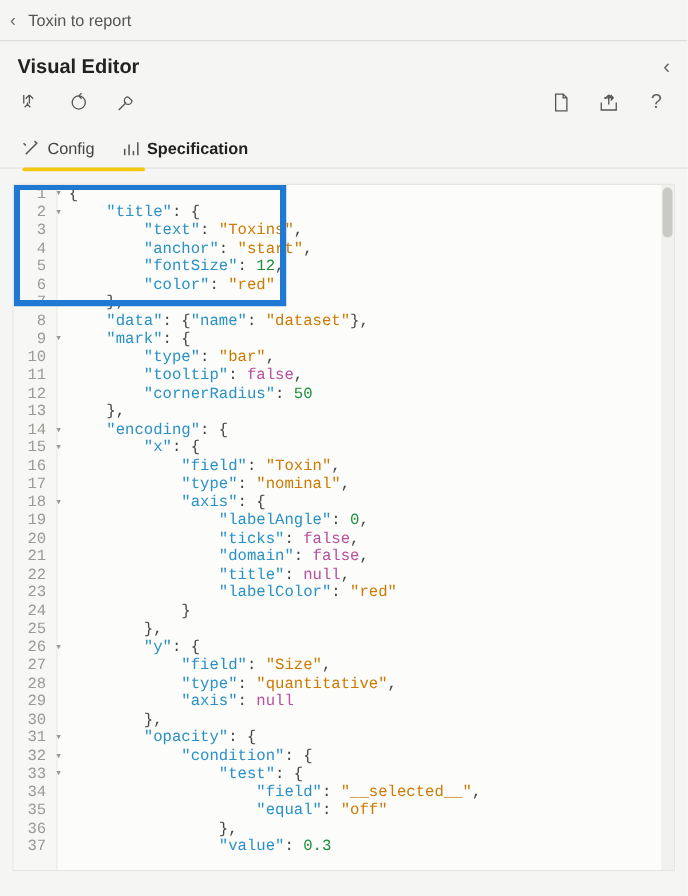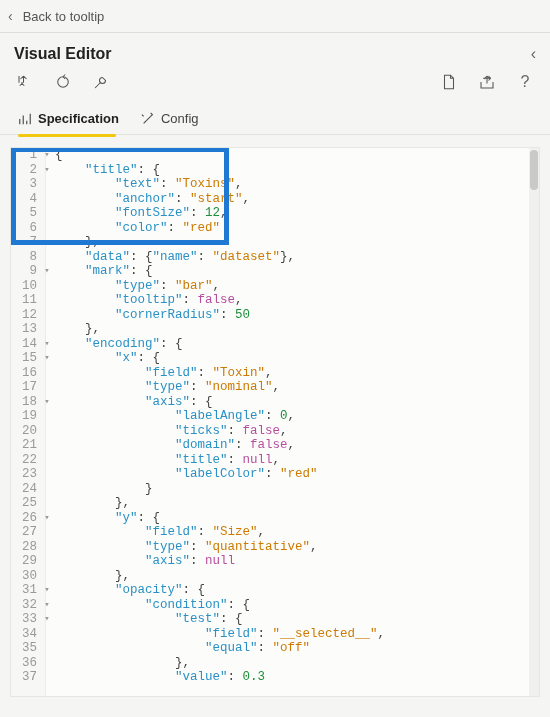--- a/index.html
+++ b/index.html
@@ -177,21 +177,21 @@
   width: 208px;
   height: 88px;
   pointer-events: none;
 }
 </style>
 </head>
 <body>
 
 <div class="topbar">
   <span class="chev">‹</span>
-  <span class="link">Back to tooltip</span>
+  <span class="link">Toxin to report</span>
 </div>
 
 <div class="header">
   <span class="title">Visual Editor</span>
   <span class="collapse">‹</span>
 </div>
 
 <div class="toolbar">
   <div class="toolbar-left">
     <span class="tbtn">
@@ -222,31 +222,31 @@
       <svg viewBox="0 0 24 24">
           <path d="M4 12 L4 20 L20 20 L20 12 M12 4 L12 14 M12 4 L8 8 M12 4 L16 8" transform="rotate(0 12 12)"></path>
           <path d="M7 13 L17 13 M17 13 L14 10 M17 13 L14 16" transform="translate(0 -6)"></path>
         </svg>
     </span>
     <span class="tbtn question">?</span>
   </div>
 </div>
 
 <div class="tabs">
+  <div class="tab">
+    <svg viewBox="0 0 16 16">
+        <path d="M3 13 L13 3 M11 1 L13 3 L11 5 M3 5 L1 3 M5 11 L3 13"></path>
+      </svg>
+    <span>Config</span>
+  </div>
   <div class="tab active">
     <svg viewBox="0 0 16 16">
         <path d="M2 14 L2 8 M6 14 L6 4 M10 14 L10 10 M14 14 L14 2"></path>
       </svg>
     <span>Specification</span>
-  </div>
-  <div class="tab">
-    <svg viewBox="0 0 16 16">
-        <path d="M3 13 L13 3 M11 1 L13 3 L11 5 M3 5 L1 3 M5 11 L3 13"></path>
-      </svg>
-    <span>Config</span>
   </div>
 </div>
 <div class="tab-underline"></div>
 
 <div class="editor-wrap">
   <div class="gutter"></div>
   <div class="code" id="code-area"><div class="line"><span class="ln">1</span><span class="fold">▾</span><span class="tok"><span class="p">{</span></span></div><div class="line"><span class="ln">2</span><span class="fold">▾</span><span class="tok">    <span class="key">"title"</span><span class="p">: {</span></span></div><div class="line"><span class="ln">3</span><span class="fold"></span><span class="tok">        <span class="key">"text"</span><span class="p">: </span><span class="str">"Toxins"</span><span class="p">,</span></span></div><div class="line"><span class="ln">4</span><span class="fold"></span><span class="tok">        <span class="key">"anchor"</span><span class="p">: </span><span class="str">"start"</span><span class="p">,</span></span></div><div class="line"><span class="ln">5</span><span class="fold"></span><span class="tok">        <span class="key">"fontSize"</span><span class="p">: </span><span class="num">12</span><span class="p">,</span></span></div><div class="line"><span class="ln">6</span><span class="fold"></span><span class="tok">        <span class="key">"color"</span><span class="p">: </span><span class="str">"red"</span></span></div><div class="line"><span class="ln">7</span><span class="fold"></span><span class="tok">    <span class="p">},</span></span></div><div class="line"><span class="ln">8</span><span class="fold"></span><span class="tok">    <span class="key">"data"</span><span class="p">: {</span><span class="key">"name"</span><span class="p">: </span><span class="str">"dataset"</span><span class="p">},</span></span></div><div class="line"><span class="ln">9</span><span class="fold">▾</span><span class="tok">    <span class="key">"mark"</span><span class="p">: {</span></span></div><div class="line"><span class="ln">10</span><span class="fold"></span><span class="tok">        <span class="key">"type"</span><span class="p">: </span><span class="str">"bar"</span><span class="p">,</span></span></div><div class="line"><span class="ln">11</span><span class="fold"></span><span class="tok">        <span class="key">"tooltip"</span><span class="p">: </span><span class="kw">false</span><span class="p">,</span></span></div><div class="line"><span class="ln">12</span><span class="fold"></span><span class="tok">        <span class="key">"cornerRadius"</span><span class="p">: </span><span class="num">50</span></span></div><div class="line"><span class="ln">13</span><span class="fold"></span><span class="tok">    <span class="p">},</span></span></div><div class="line"><span class="ln">14</span><span class="fold">▾</span><span class="tok">    <span class="key">"encoding"</span><span class="p">: {</span></span></div><div class="line"><span class="ln">15</span><span class="fold">▾</span><span class="tok">        <span class="key">"x"</span><span class="p">: {</span></span></div><div class="line"><span class="ln">16</span><span class="fold"></span><span class="tok">            <span class="key">"field"</span><span class="p">: </span><span class="str">"Toxin"</span><span class="p">,</span></span></div><div class="line"><span class="ln">17</span><span class="fold"></span><span class="tok">            <span class="key">"type"</span><span class="p">: </span><span class="str">"nominal"</span><span class="p">,</span></span></div><div class="line"><span class="ln">18</span><span class="fold">▾</span><span class="tok">            <span class="key">"axis"</span><span class="p">: {</span></span></div><div class="line"><span class="ln">19</span><span class="fold"></span><span class="tok">                <span class="key">"labelAngle"</span><span class="p">: </span><span class="num">0</span><span class="p">,</span></span></div><div class="line"><span class="ln">20</span><span class="fold"></span><span class="tok">                <span class="key">"ticks"</span><span class="p">: </span><span class="kw">false</span><span class="p">,</span></span></div><div class="line"><span class="ln">21</span><span class="fold"></span><span class="tok">                <span class="key">"domain"</span><span class="p">: </span><span class="kw">false</span><span class="p">,</span></span></div><div class="line"><span class="ln">22</span><span class="fold"></span><span class="tok">                <span class="key">"title"</span><span class="p">: </span><span class="kw">null</span><span class="p">,</span></span></div><div class="line"><span class="ln">23</span><span class="fold"></span><span class="tok">                <span class="key">"labelColor"</span><span class="p">: </span><span class="str">"red"</span></span></div><div class="line"><span class="ln">24</span><span class="fold"></span><span class="tok">            <span class="p">}</span></span></div><div class="line"><span class="ln">25</span><span class="fold"></span><span class="tok">        <span class="p">},</span></span></div><div class="line"><span class="ln">26</span><span class="fold">▾</span><span class="tok">        <span class="key">"y"</span><span class="p">: {</span></span></div><div class="line"><span class="ln">27</span><span class="fold"></span><span class="tok">            <span class="key">"field"</span><span class="p">: </span><span class="str">"Size"</span><span class="p">,</span></span></div><div class="line"><span class="ln">28</span><span class="fold"></span><span class="tok">            <span class="key">"type"</span><span class="p">: </span><span class="str">"quantitative"</span><span class="p">,</span></span></div><div class="line"><span class="ln">29</span><span class="fold"></span><span class="tok">            <span class="key">"axis"</span><span class="p">: </span><span class="kw">null</span></span></div><div class="line"><span class="ln">30</span><span class="fold"></span><span class="tok">        <span class="p">},</span></span></div><div class="line"><span class="ln">31</span><span class="fold">▾</span><span class="tok">        <span class="key">"opacity"</span><span class="p">: {</span></span></div><div class="line"><span class="ln">32</span><span class="fold">▾</span><span class="tok">            <span class="key">"condition"</span><span class="p">: {</span></span></div><div class="line"><span class="ln">33</span><span class="fold">▾</span><span class="tok">                <span class="key">"test"</span><span class="p">: {</span></span></div><div class="line"><span class="ln">34</span><span class="fold"></span><span class="tok">                    <span class="key">"field"</span><span class="p">: </span><span class="str">"__selected__"</span><span class="p">,</span></span></div><div class="line"><span class="ln">35</span><span class="fold"></span><span class="tok">                    <span class="key">"equal"</span><span class="p">: </span><span class="str">"off"</span></span></div><div class="line"><span class="ln">36</span><span class="fold"></span><span class="tok">                <span class="p">},</span></span></div><div class="line"><span class="ln">37</span><span class="fold"></span><span class="tok">                <span class="key">"value"</span><span class="p">: </span><span class="num">0.3</span></span></div></div>
   <div class="highlight-box"></div>
   <div class="scrollbar">
     <div class="thumb"></div>

